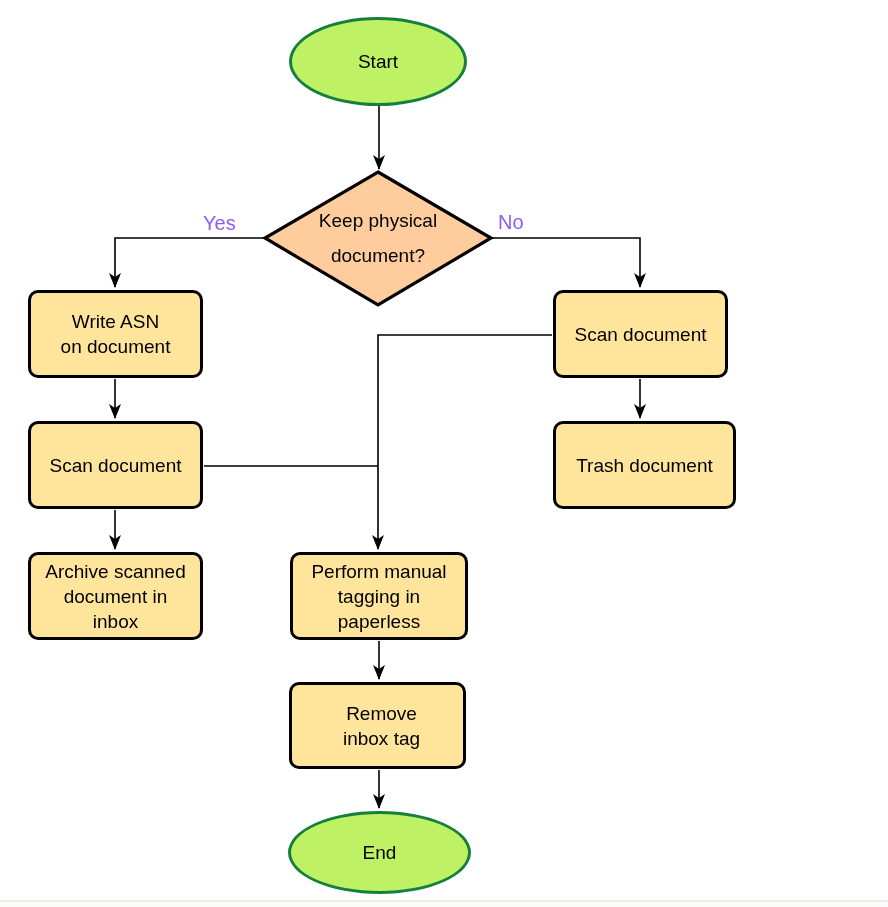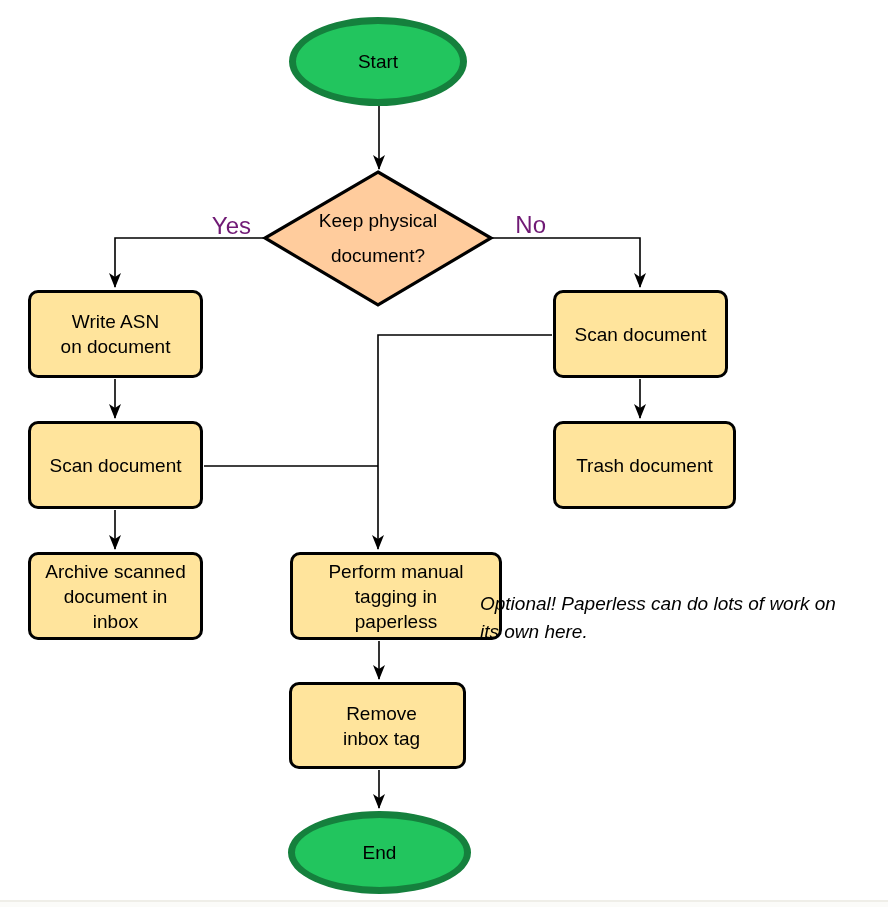--- a/index.html
+++ b/index.html
@@ -25,45 +25,45 @@
     display: flex;
     align-items: center;
     justify-content: center;
     text-align: center;
     color: #000000;
     font-size: 19px;
     line-height: 25px;
     white-space: pre-line;
   }
   .terminal {
-    background: #22c55e;
-    border: 7px solid #15803d;
+    background: #bef264;
+    border: 3px solid #15803d;
     border-radius: 50%;
   }
   .process {
     background: #FFE49C;
     border: 3px solid #000000;
     border-radius: 10px;
   }
   .diamond-label {
     position: absolute;
     display: flex;
     align-items: center;
     justify-content: center;
     text-align: center;
     color: #000000;
     font-size: 19px;
     line-height: 35px;
     white-space: pre-line;
   }
   .edge-label {
     position: absolute;
-    color: #701a75;
-    font-size: 24px;
-    text-align: right;
+    color: #8b5cf6;
+    font-size: 20px;
+    text-align: left;
   }
   .note {
     position: absolute;
     color: #000000;
     font-size: 19px;
     line-height: 28px;
     font-style: italic;
     white-space: pre-line;
   }
   .bottom-edge {
@@ -127,36 +127,34 @@
   </div>
 
   <div class="node process" style="left:553px; top:290px; width:175px; height:88px;">
     <span>Scan document</span>
   </div>
 
   <div class="node process" style="left:553px; top:421px; width:183px; height:88px;">
     <span>Trash document</span>
   </div>
 
-  <div class="node process" style="left:290px; top:552px; width:212px; height:88px;">
+  <div class="node process" style="left:290px; top:552px; width:178px; height:88px;">
     <span>Perform manual
 tagging in
 paperless</span>
   </div>
 
   <div class="node process" style="left:289px; top:682px; width:177px; height:87px;padding-left:8px;">
     <span>Remove
 inbox tag</span>
   </div>
 
   <div class="node terminal" style="left:288px; top:811px; width:183px; height:83px;text-align:center;">
     <span>End</span>
   </div>
 
   <div class="edge-label" style="left:203px; top:212px; width:48px;">Yes</div>
   <div class="edge-label" style="left:498px; top:211px; width:48px;">No</div>
 
-  <div class="note" style="left:480px; top:590px; width:408px;">Optional! Paperless can do lots of work on
-its own here.</div>
 
   <div class="bottom-edge"></div>
 
 </div>
 
 </body></html>

